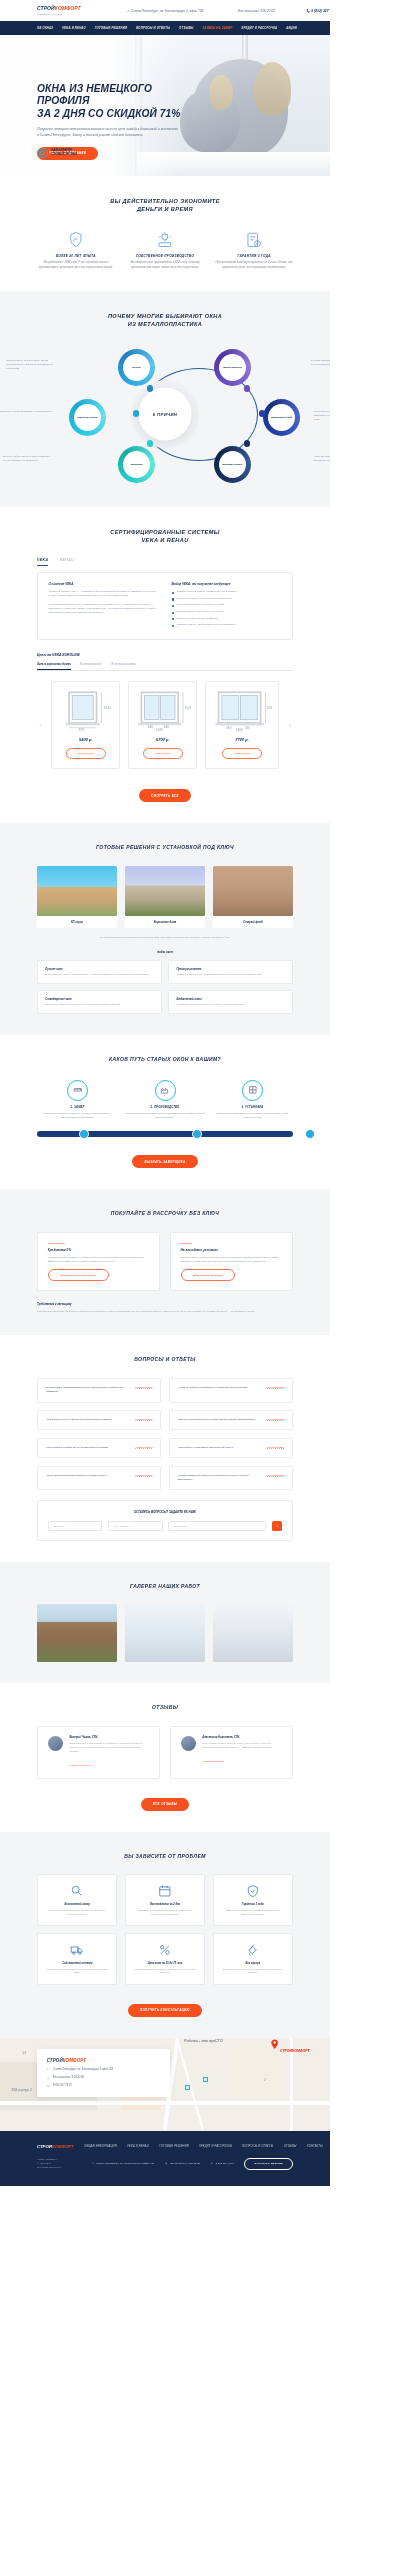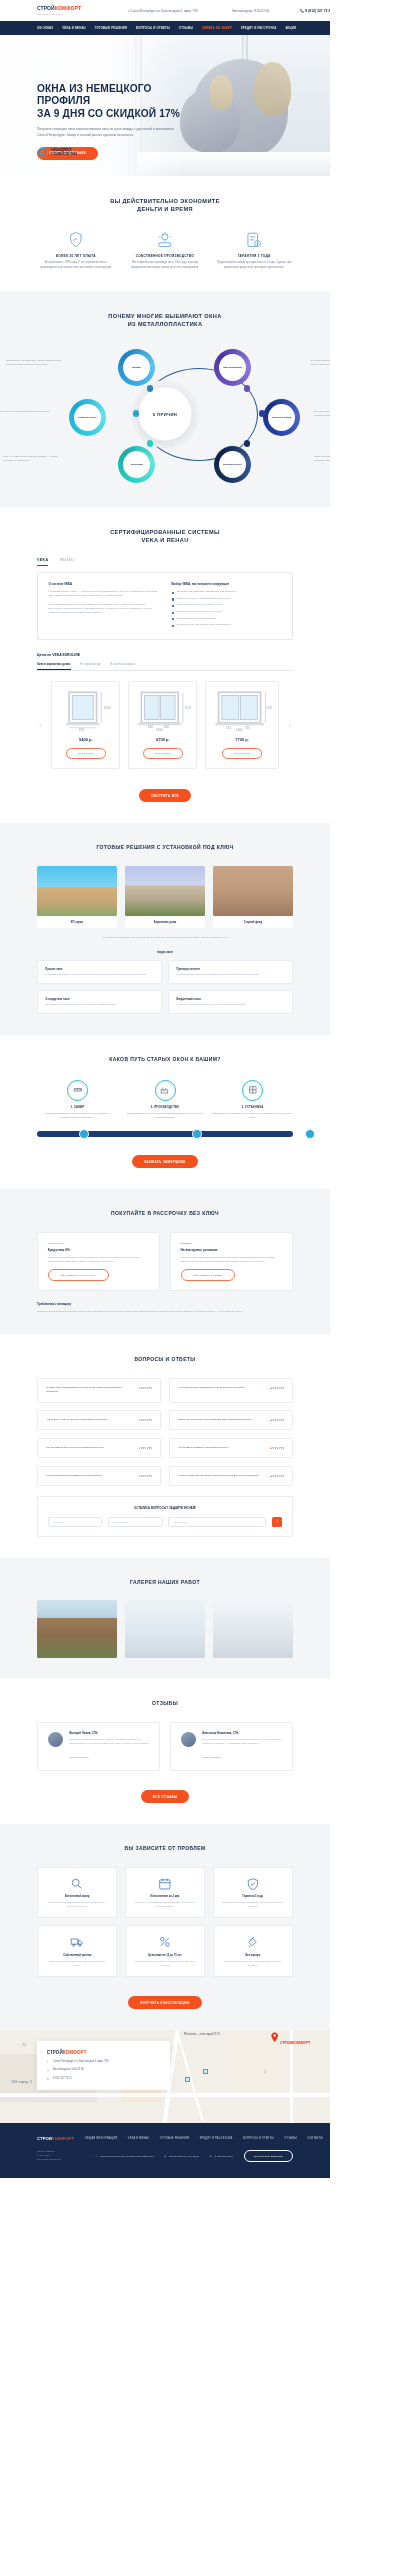--- a/index.html
+++ b/index.html
@@ -3,21 +3,21 @@
 <meta charset="utf-8">
 <style>
   * { box-sizing: border-box; margin: 0; padding: 0; }
   body {
     width: 398px;
     font-family: "Liberation Sans", sans-serif;
     background: #ffffff;
     color: #1b2f52;
     -webkit-font-smoothing: antialiased;
   }
-  .page { width: 330px; position: relative; overflow: hidden; }
+  .page { width: 330px; position: relative; overflow: hidden; font-style: italic; }
 
   
   .topbar {
     height: 21px; background: #fff; display: flex; align-items: center;
     padding: 0 37px; gap: 0;
   }
   .logo { display: flex; flex-direction: column; line-height: 1; }
   .logo-main { font-size: 5px; font-weight: bold; letter-spacing: 0.1px; color: #1b2f52; white-space: nowrap;}
   .logo-main .accent { color: #ea4718; }
   .logo-sub { font-size: 2.2px; color: #8a96a8; margin-top: 1.3px; letter-spacing: 0.1px;}
@@ -274,21 +274,21 @@
       <div class="hero-fig"></div>
       <div class="hero-fig2"></div>
       <div class="hero-hair"></div>
       <div class="hero-hair2"></div>
       <div class="hero-sill"></div>
       <div class="hero-overlay"></div>
     </div>
     <div class="hero-content">
       <div class="hero-title">
         <div>ОКНА ИЗ НЕМЕЦКОГО ПРОФИЛЯ</div>
-        <div>ЗА 9 ДНЯ СО СКИДКОЙ 17%</div>
+        <div>ЗА 2 ДНЯ СО СКИДКОЙ 71%</div>
       </div>
       <div class="hero-text">Получите немецкие металлопластиковые окна по цене завода с доставкой и монтажом в Санкт-Петербурге. Замер и точный расчет сделаем бесплатно.</div>
       <div class="btn-orange">УЗНАТЬ ПОДРОБНЕЕ</div>
     </div>
     <div class="hero-calc">
       <div class="calc-ring">
           <div class="sq"></div>
         </div>
       <div class="calc-txt">
         <div>КАЛЬКУЛЯТОР</div>

